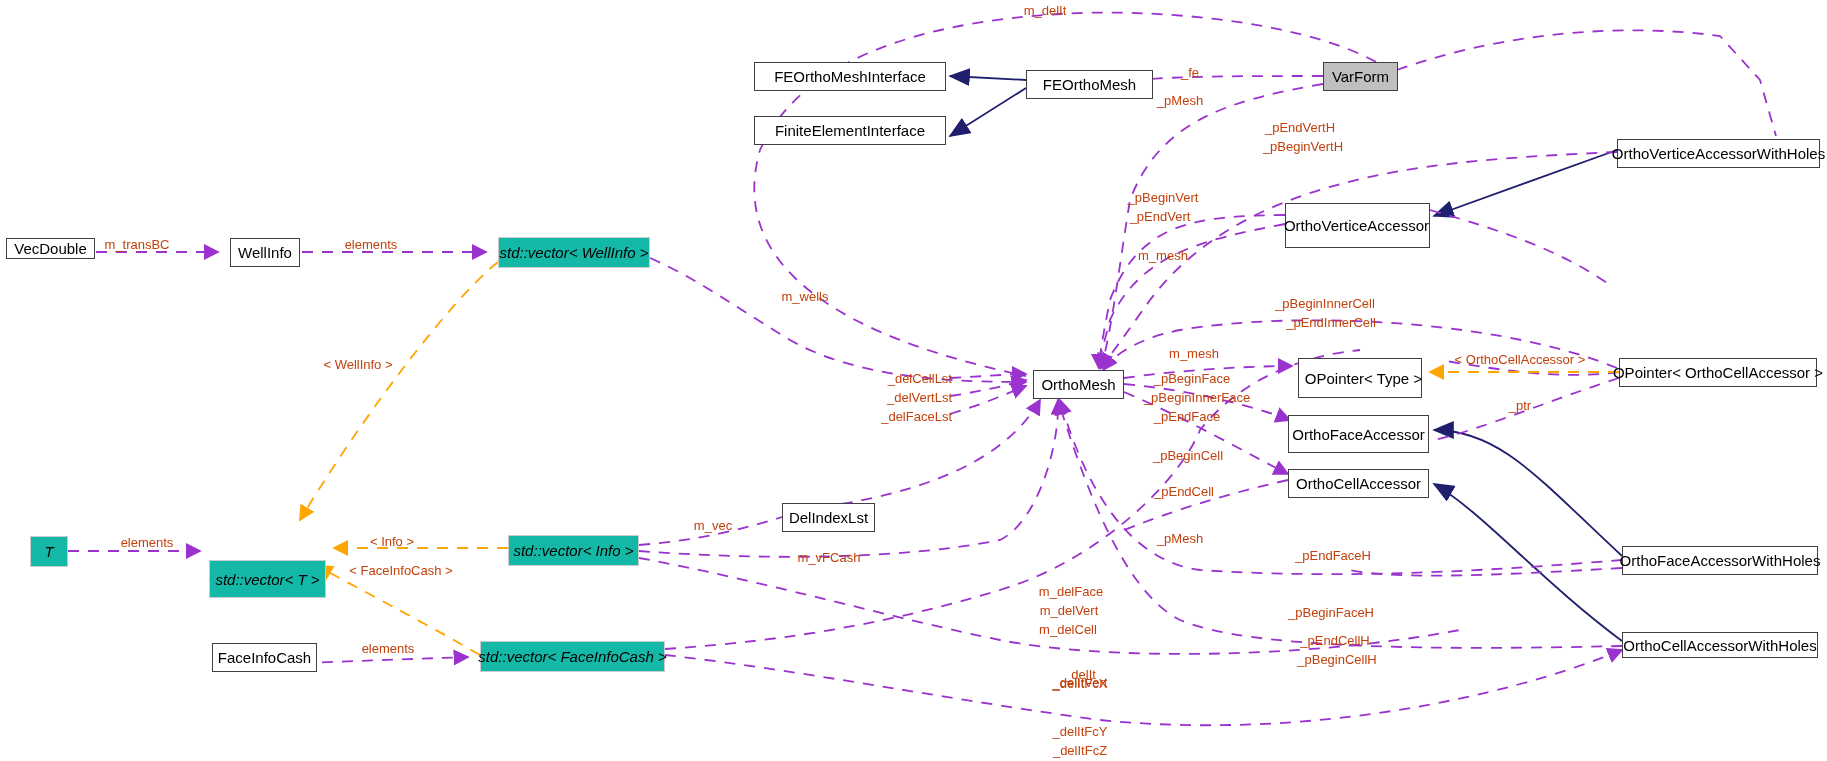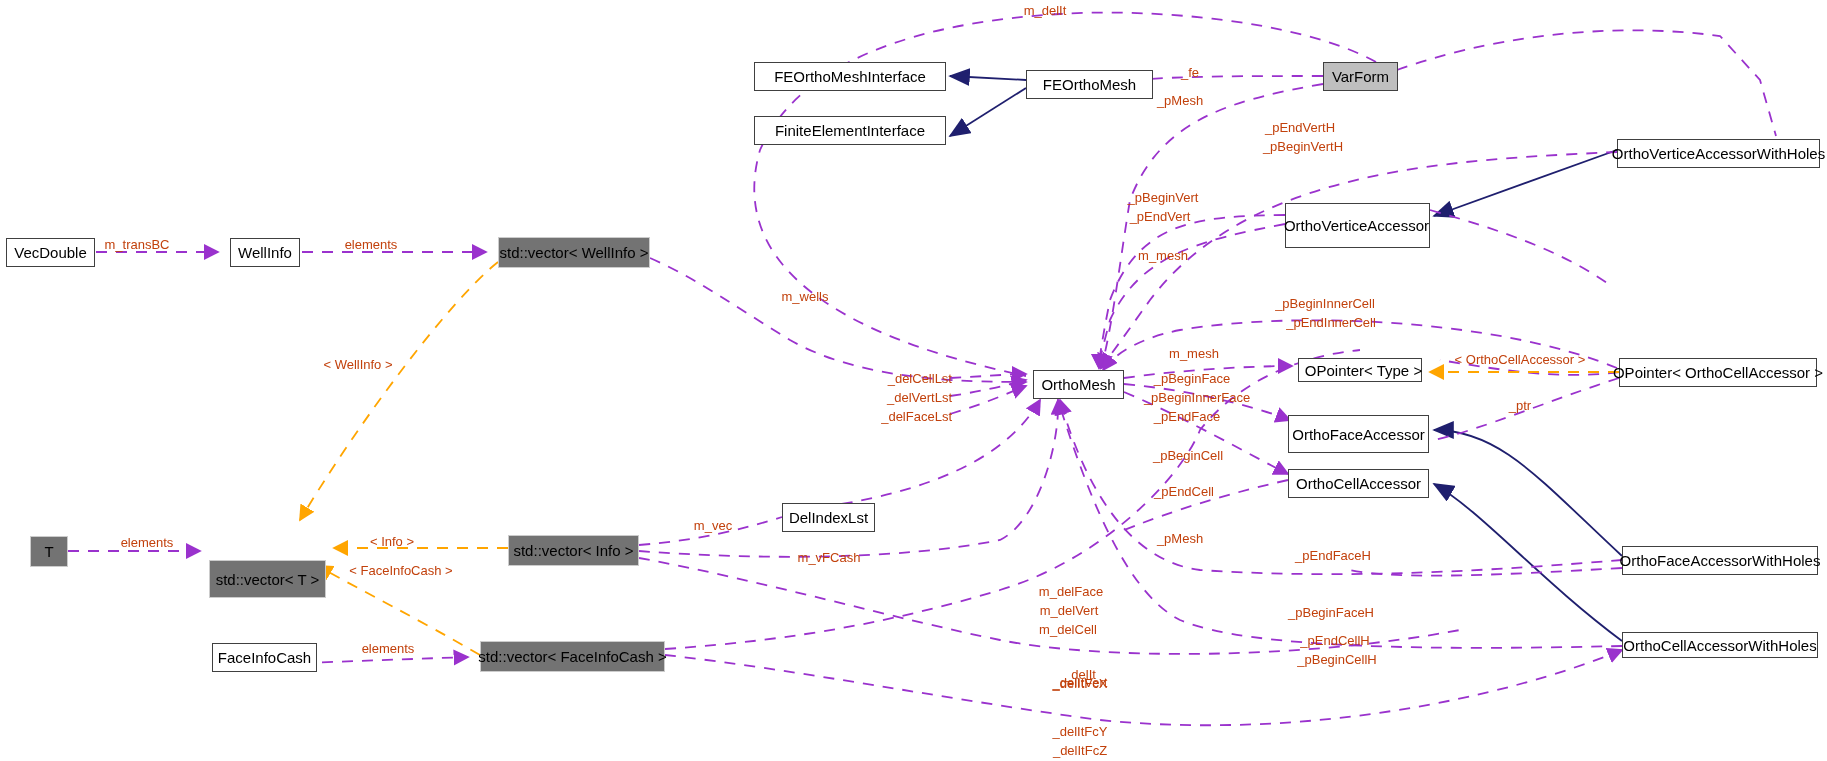--- a/index.html
+++ b/index.html
@@ -3,21 +3,21 @@
 <meta charset="utf-8">
 <style>
   html,body{margin:0;padding:0;background:#ffffff;}
   body{font-family:"Liberation Sans",sans-serif;}
   #diagram{position:relative;width:1827px;height:761px;background:#ffffff;overflow:hidden;}
   #edges{position:absolute;left:0;top:0;width:1827px;height:761px;}
   .node{position:absolute;box-sizing:border-box;display:flex;align-items:center;justify-content:center;
         font-size:15px;color:#000;white-space:nowrap;line-height:1;}
   .node.solid{border:1.6px solid #404040;background:#ffffff;}
   .node.highlight{border:1.6px solid #404040;background:#bfbfbf;}
-  .node.tmpl{border:1.3px solid #cccccc;background:#737373;}
+  .node.tmpl{border:1.3px solid #cccccc;background:#14b8a6;font-style:italic;}
   .elabel{position:absolute;font-size:13px;color:#c2410c;white-space:pre;line-height:16px;}
   .elabel.c{text-align:center;}
   .elabel.r{text-align:right;}
 </style>
 </head>
 <body>
 
 <div id="diagram">
 
   <svg id="edges" viewBox="0 0 1827 761" xmlns="http://www.w3.org/2000/svg">
@@ -96,33 +96,33 @@
       </div>
       <div class="node highlight" style="left: 1323px; top: 62px; width: 75px; height: 29px;">
         <span>VarForm</span>
       </div>
       <div class="node solid" style="left: 1617px; top: 139px; width: 203px; height: 29px;">
         <span>OrthoVerticeAccessorWithHoles</span>
       </div>
       <div class="node solid" style="left: 1285px; top: 203px; width: 145px; height: 45px; justify-content: flex-end;">
         <span>OrthoVerticeAccessor</span>
       </div>
-      <div class="node solid" style="left: 6px; top: 238px; width: 89px; height: 29px;">
+      <div class="node solid" style="left: 6px; top: 238px; width: 89px; height: 21px;">
         <span>VecDouble</span>
       </div>
       <div class="node solid" style="left: 230px; top: 238px; width: 70px; height: 29px;">
         <span>WellInfo</span>
       </div>
       <div class="node tmpl" style="left: 498px; top: 237px; width: 152px; height: 31px;">
         <span>std::vector&lt; WellInfo &gt;</span>
       </div>
       <div class="node solid" style="left: 1033px; top: 370px; width: 91px; height: 29px;">
         <span>OrthoMesh</span>
       </div>
-      <div class="node solid" style="left: 1298px; top: 358px; width: 124px; height: 24px; padding-left: 7px;">
+      <div class="node solid" style="left: 1298px; top: 358px; width: 124px; height: 40px; padding-left: 7px;">
         <span>OPointer&lt; Type &gt;</span>
       </div>
       <div class="node solid" style="left: 1619px; top: 358px; width: 198px; height: 29px;">
         <span>OPointer&lt; OrthoCellAccessor &gt;</span>
       </div>
       <div class="node solid" style="left: 1288px; top: 415px; width: 141px; height: 38px;">
         <span>OrthoFaceAccessor</span>
       </div>
       <div class="node solid" style="left: 1288px; top: 469px; width: 141px; height: 29px;">
         <span>OrthoCellAccessor</span>

